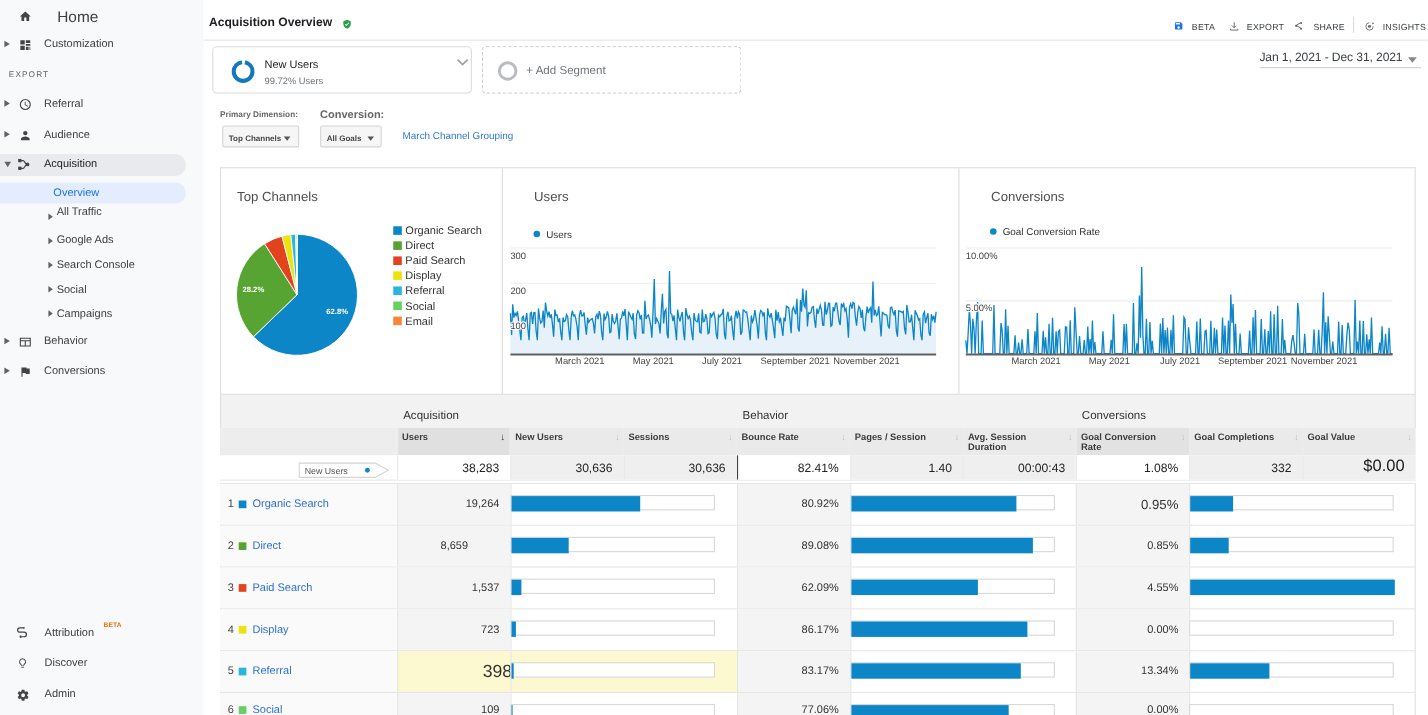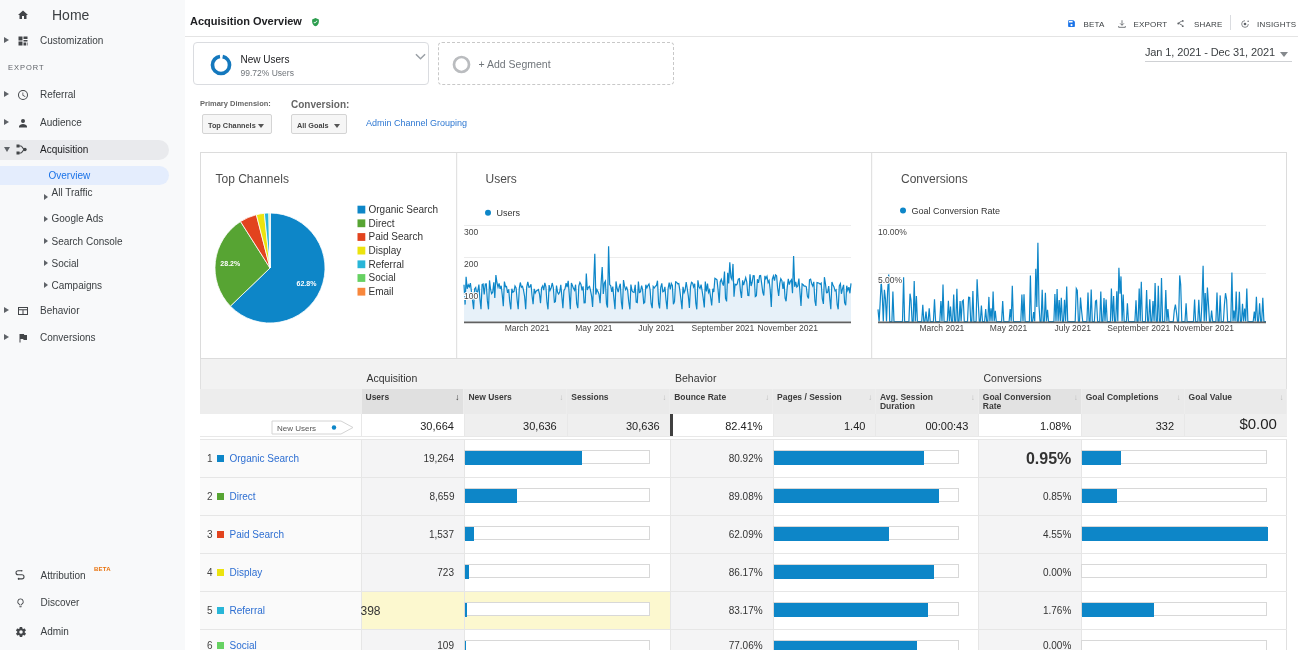--- a/index.html
+++ b/index.html
@@ -128,21 +128,21 @@
 <div style="position:absolute;left:200px;top:98.5px;font-size:7.5px;font-weight:bold;color:#666;">Primary Dimension:</div>
 <div style="position:absolute;left:291px;top:98.5px;font-size:10px;font-weight:bold;color:#666;">Conversion:</div>
 <div style="position:absolute;left:202px;top:114px;width:70px;height:20px;background:#f6f6f6;border:1px solid #d4d4d4;border-radius:2px;">
   <div style="position:absolute;left:5px;top:6px;font-size:7.3px;font-weight:bold;color:#444;">Top Channels</div>
   <div style="position:absolute;right:7px;top:8.5px;width:0;height:0;border-left:3px solid transparent;border-right:3px solid transparent;border-top:4px solid #555;"></div>
 </div>
 <div style="position:absolute;left:290.5px;top:114px;width:56.5px;height:20px;background:#f6f6f6;border:1px solid #d4d4d4;border-radius:2px;">
   <div style="position:absolute;left:5.5px;top:6px;font-size:7.3px;font-weight:bold;color:#444;">All Goals</div>
   <div style="position:absolute;right:6px;top:8.5px;width:0;height:0;border-left:3px solid transparent;border-right:3px solid transparent;border-top:4px solid #555;"></div>
 </div>
-<div style="position:absolute;left:366px;top:118px;font-size:9px;color:#2e78d2;">Admin Channel Grouping</div>
+<div style="position:absolute;left:366px;top:118px;font-size:9px;color:#2e78d2;">March Channel Grouping</div>
 
 <div style="position:absolute;left:199.5px;top:152px;width:1087.5px;height:206.5px;border:1px solid #dcdcdc;background:#fff;"></div>
 <svg style="position:absolute;left:0;top:0;" width="1298" height="650" viewBox="0 0 1298 650">
   <line x1="456.7" y1="153" x2="456.7" y2="358" stroke="#dcdcdc"></line>
   <line x1="871.7" y1="153" x2="871.7" y2="358" stroke="#dcdcdc"></line>
   <text x="215.5" y="183" font-size="12" fill="#4d4d4d">Top Channels</text>
   <text x="485.5" y="183" font-size="12" fill="#4d4d4d">Users</text>
   <text x="901" y="183" font-size="12" fill="#4d4d4d">Conversions</text>
   <path d="M270.0,268.0 L270.00,213.00 A55.0,55.0 0 1 1 230.38,306.15 Z" fill="#0d86c8" stroke="#fff" stroke-width="0.8"></path>
 <path d="M270.0,268.0 L230.38,306.15 A55.0,55.0 0 0 1 240.53,221.56 Z" fill="#57a433" stroke="#fff" stroke-width="0.8"></path>
@@ -235,29 +235,29 @@
 <div style="position:absolute;left:1081.716px;top:389.3px;width:101.88800000000015px;height:24.6px;background:#eaeaea;">
     <div style="position:absolute;left:4px;top:3.5px;font-size:8.5px;font-weight:bold;color:#3c3c3c;line-height:9.5px;">Goal Completions</div>
     <div style="position:absolute;right:3px;top:4px;font-size:8px;color:#bbb;">↓</div>
   </div>
 <div style="position:absolute;left:1184.604px;top:389.3px;width:101.88800000000015px;height:24.6px;background:#eaeaea;">
     <div style="position:absolute;left:4px;top:3.5px;font-size:8.5px;font-weight:bold;color:#3c3c3c;line-height:9.5px;">Goal Value</div>
     <div style="position:absolute;right:3px;top:4px;font-size:8px;color:#bbb;">↓</div>
   </div>
 <div style="position:absolute;left:199.5px;top:413.9px;width:1087.5px;height:23.6px;background:#fff;border-bottom:1px solid #e8e8e8;"></div>
 <div style="position:absolute;left:361.0px;top:413.9px;width:102.88800000000003px;height:22.6px;border-left:1px solid #e8e8e8;background:#fff;">
-    <div style="position:absolute;right:10px;bottom:4px;font-size:11px;color:#222;">30,664</div>
+    <div style="position:absolute;right:10px;bottom:4px;font-size:11px;color:#222;">38,283</div>
   </div>
 <div style="position:absolute;left:463.88800000000003px;top:413.9px;width:102.88800000000003px;height:22.6px;border-left:1px solid #e8e8e8;background:#efefef;">
     <div style="position:absolute;right:10px;bottom:4px;font-size:11px;color:#222;">30,636</div>
   </div>
 <div style="position:absolute;left:566.7760000000001px;top:413.9px;width:102.88799999999992px;height:22.6px;border-left:1px solid #e8e8e8;background:#efefef;">
     <div style="position:absolute;right:10px;bottom:4px;font-size:11px;color:#222;">30,636</div>
   </div>
-<div style="position:absolute;left:669.664px;top:413.9px;width:102.88800000000003px;height:22.6px;border-left:3px solid #404040;background:#fff;">
+<div style="position:absolute;left:669.664px;top:413.9px;width:102.88800000000003px;height:22.6px;border-left:1px solid #404040;background:#fff;">
     <div style="position:absolute;right:10px;bottom:4px;font-size:11px;color:#222;">82.41%</div>
   </div>
 <div style="position:absolute;left:772.552px;top:413.9px;width:102.88800000000003px;height:22.6px;border-left:1px solid #e8e8e8;background:#efefef;">
     <div style="position:absolute;right:10px;bottom:4px;font-size:11px;color:#222;">1.40</div>
   </div>
 <div style="position:absolute;left:875.44px;top:413.9px;width:102.88799999999992px;height:22.6px;border-left:1px solid #e8e8e8;background:#efefef;">
     <div style="position:absolute;right:10px;bottom:4px;font-size:11px;color:#222;">00:00:43</div>
   </div>
 <div style="position:absolute;left:978.328px;top:413.9px;width:102.88799999999992px;height:22.6px;border-left:1px solid #e8e8e8;background:#fff;">
     <div style="position:absolute;right:10px;bottom:4px;font-size:11px;color:#222;">1.08%</div>
@@ -290,40 +290,40 @@
 <div style="position:absolute;left:17.5px;top:15.5px;width:7px;height:7px;background:#0d86c8;"></div>
 <div style="position:absolute;left:30px;top:0;height:100%;line-height:38.0px;font-size:10px;color:#2e6fd2;">Organic Search</div>
 <div style="position:absolute;left:171.5px;top:0;width:83px;height:100%;line-height:38.0px;font-size:10px;color:#333;text-align:right;">19,264</div>
 <div style="position:absolute;left:264.4px;top:10px;width:186.0px;height:14px;border:1px solid #d8d8d8;background:#fff;">
       <div style="position:absolute;left:0;top:0;width:116.8px;height:14px;background:#0d86c8;"></div>
     </div>
 <div style="position:absolute;left:473.1px;top:0;width:90px;height:100%;line-height:38.0px;font-size:10px;color:#333;text-align:right;">80.92%</div>
 <div style="position:absolute;left:573.1px;top:10px;width:186.0px;height:14px;border:1px solid #d8d8d8;background:#fff;">
       <div style="position:absolute;left:0;top:0;width:150.5px;height:14px;background:#0d86c8;"></div>
     </div>
-<div style="position:absolute;left:791.8px;top:0;width:80px;height:100%;line-height:38.0px;font-size:16px;color:#333;text-align:right;font-weight:bold;">0.95%</div>
+<div style="position:absolute;left:791.8px;top:0;width:80px;height:100%;line-height:38.0px;font-size:12px;color:#333;text-align:right;">0.95%</div>
 <div style="position:absolute;left:881.7px;top:10px;width:186.0px;height:14px;border:1px solid #d8d8d8;background:#fff;">
       <div style="position:absolute;left:0;top:0;width:38.9px;height:14px;background:#0d86c8;"></div>
     </div>
 </div>
 <div style="position:absolute;left:199.5px;top:476.5px;width:1087.5px;height:38.0px;border-top:1px solid #e6e6e6;">
 <div style="position:absolute;left:0;top:0;width:161.5px;height:100%;background:#fafafa;"></div>
 <div style="position:absolute;left:161.5px;top:0;width:102.9px;height:100%;background:#f4f4f5;"></div>
 <div style="position:absolute;left:470.2px;top:0;width:102.9px;height:100%;background:#f4f4f5;"></div>
 <div style="position:absolute;left:778.8px;top:0;width:102.9px;height:100%;background:#f4f4f5;"></div>
 <div style="position:absolute;left:161.5px;top:0;width:1px;height:100%;background:#e6e6e6;"></div>
 <div style="position:absolute;left:264.4px;top:0;width:1px;height:100%;background:#e6e6e6;"></div>
 <div style="position:absolute;left:470.2px;top:0;width:1px;height:100%;background:#e6e6e6;"></div>
 <div style="position:absolute;left:573.1px;top:0;width:1px;height:100%;background:#e6e6e6;"></div>
 <div style="position:absolute;left:778.8px;top:0;width:1px;height:100%;background:#e6e6e6;"></div>
 <div style="position:absolute;left:881.7px;top:0;width:1px;height:100%;background:#e6e6e6;"></div>
 <div style="position:absolute;left:2px;top:0;width:11px;height:100%;line-height:38.0px;font-size:10px;color:#444;text-align:right;">2</div>
 <div style="position:absolute;left:17.5px;top:15.5px;width:7px;height:7px;background:#57a433;"></div>
 <div style="position:absolute;left:30px;top:0;height:100%;line-height:38.0px;font-size:10px;color:#2e6fd2;">Direct</div>
-<div style="position:absolute;left:172px;top:0;width:83px;height:100%;line-height:38.0px;font-size:10px;color:#333;text-align:right;">8,659</div>
+<div style="position:absolute;left:172px;top:0;width:83px;height:100%;line-height:38.0px;font-size:10px;color:#333;text-align:center;">8,659</div>
 <div style="position:absolute;left:264.4px;top:10px;width:186.0px;height:14px;border:1px solid #d8d8d8;background:#fff;">
       <div style="position:absolute;left:0;top:0;width:52.5px;height:14px;background:#0d86c8;"></div>
     </div>
 <div style="position:absolute;left:473.1px;top:0;width:90px;height:100%;line-height:38.0px;font-size:10px;color:#333;text-align:right;">89.08%</div>
 <div style="position:absolute;left:573.1px;top:10px;width:186.0px;height:14px;border:1px solid #d8d8d8;background:#fff;">
       <div style="position:absolute;left:0;top:0;width:165.7px;height:14px;background:#0d86c8;"></div>
     </div>
 <div style="position:absolute;left:791.8px;top:0;width:80px;height:100%;line-height:38.0px;font-size:10px;color:#333;text-align:right;">0.85%</div>
 <div style="position:absolute;left:881.7px;top:10px;width:186.0px;height:14px;border:1px solid #d8d8d8;background:#fff;">
       <div style="position:absolute;left:0;top:0;width:34.8px;height:14px;background:#0d86c8;"></div>
@@ -389,29 +389,29 @@
 <div style="position:absolute;left:161.5px;top:0;width:308.7px;height:100%;background:#fcf8cf;"></div>
 <div style="position:absolute;left:161.5px;top:0;width:1px;height:100%;background:#e6e6e6;"></div>
 <div style="position:absolute;left:264.4px;top:0;width:1px;height:100%;background:#e6e6e6;"></div>
 <div style="position:absolute;left:470.2px;top:0;width:1px;height:100%;background:#e6e6e6;"></div>
 <div style="position:absolute;left:573.1px;top:0;width:1px;height:100%;background:#e6e6e6;"></div>
 <div style="position:absolute;left:778.8px;top:0;width:1px;height:100%;background:#e6e6e6;"></div>
 <div style="position:absolute;left:881.7px;top:0;width:1px;height:100%;background:#e6e6e6;"></div>
 <div style="position:absolute;left:2px;top:0;width:11px;height:100%;line-height:38.0px;font-size:10px;color:#444;text-align:right;">5</div>
 <div style="position:absolute;left:17.5px;top:15.5px;width:7px;height:7px;background:#29b6d8;"></div>
 <div style="position:absolute;left:30px;top:0;height:100%;line-height:38.0px;font-size:10px;color:#2e6fd2;">Referral</div>
-<div style="position:absolute;left:161px;top:0;width:83px;height:100%;line-height:38.0px;font-size:12px;color:#333;text-align:left;">398</div>
+<div style="position:absolute;left:183px;top:0;width:83px;height:100%;line-height:38.0px;font-size:16px;color:#333;text-align:right;">398</div>
 <div style="position:absolute;left:264.4px;top:10px;width:186.0px;height:14px;border:1px solid #d8d8d8;background:#fff;">
       <div style="position:absolute;left:0;top:0;width:2.4px;height:14px;background:#0d86c8;"></div>
     </div>
 <div style="position:absolute;left:473.1px;top:0;width:90px;height:100%;line-height:38.0px;font-size:10px;color:#333;text-align:right;">83.17%</div>
 <div style="position:absolute;left:573.1px;top:10px;width:186.0px;height:14px;border:1px solid #d8d8d8;background:#fff;">
       <div style="position:absolute;left:0;top:0;width:154.7px;height:14px;background:#0d86c8;"></div>
     </div>
-<div style="position:absolute;left:791.8px;top:0;width:80px;height:100%;line-height:38.0px;font-size:10px;color:#333;text-align:right;">1.76%</div>
+<div style="position:absolute;left:791.8px;top:0;width:80px;height:100%;line-height:38.0px;font-size:10px;color:#333;text-align:right;">13.34%</div>
 <div style="position:absolute;left:881.7px;top:10px;width:186.0px;height:14px;border:1px solid #d8d8d8;background:#fff;">
       <div style="position:absolute;left:0;top:0;width:72.0px;height:14px;background:#0d86c8;"></div>
     </div>
 </div>
 <div style="position:absolute;left:199.5px;top:628.5px;width:1087.5px;height:38.0px;border-top:1px solid #e6e6e6;">
 <div style="position:absolute;left:0;top:0;width:161.5px;height:100%;background:#fafafa;"></div>
 <div style="position:absolute;left:161.5px;top:0;width:102.9px;height:100%;background:#f4f4f5;"></div>
 <div style="position:absolute;left:470.2px;top:0;width:102.9px;height:100%;background:#f4f4f5;"></div>
 <div style="position:absolute;left:778.8px;top:0;width:102.9px;height:100%;background:#f4f4f5;"></div>
 <div style="position:absolute;left:161.5px;top:0;width:1px;height:100%;background:#e6e6e6;"></div>

